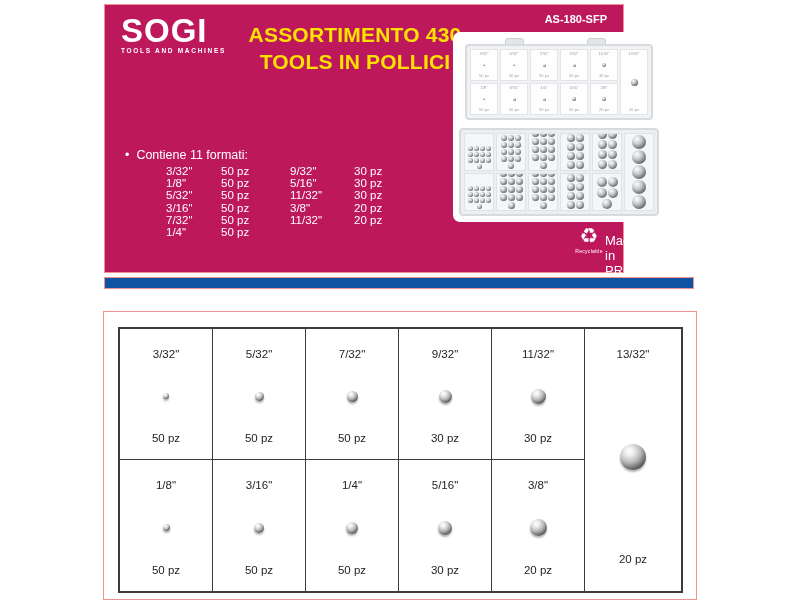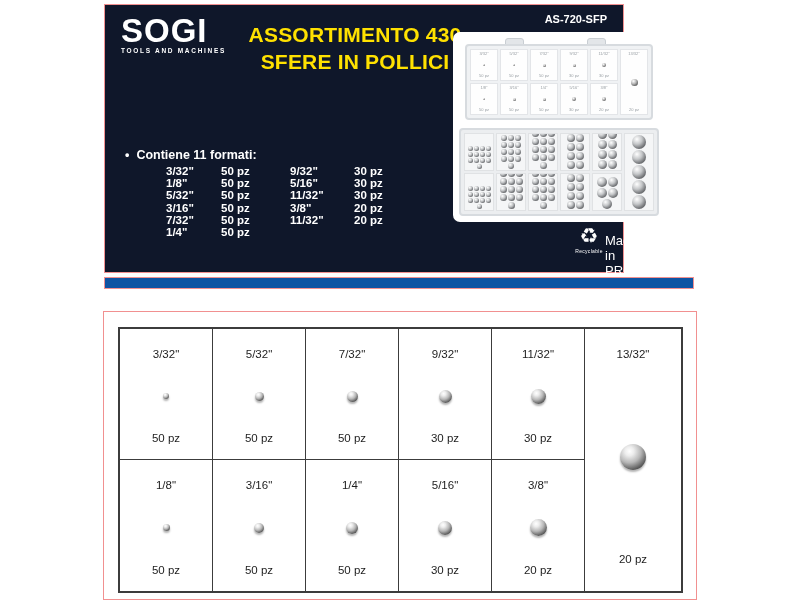--- a/index.html
+++ b/index.html
@@ -3,21 +3,21 @@
 <meta charset="utf-8">
 <style>
   html,body{margin:0;padding:0}
   body{
     width:800px;height:600px;position:relative;background:#ffffff;
     font-family:"Liberation Sans", sans-serif;overflow:hidden;
   }
   
   .banner{
     position:absolute;left:104px;top:4px;width:520px;height:269px;
-    background:#0f172a;border:1px solid #f19090;box-sizing:border-box;
+    background:#be185d;border:1px solid #f19090;box-sizing:border-box;
   }
   .logo{position:absolute;left:16px;top:10px;color:#fff}
   .logo-text{font-size:33px;font-weight:800;letter-spacing:1px;line-height:31px}
   .logo-tagline{font-size:6.5px;font-weight:bold;letter-spacing:1.7px;margin-top:1px}
   .title{
     position:absolute;left:138px;top:16px;width:224px;text-align:center;
     color:#ffe100;font-size:21px;font-weight:bold;line-height:27px;letter-spacing:.2px;
   }
   .code{position:absolute;right:16px;top:8px;color:#fff;font-size:11px;font-weight:bold}
 
@@ -43,21 +43,21 @@
     grid-template-columns:repeat(6,1fr);grid-template-rows:1fr 1fr;gap:2px;padding:3px;box-sizing:border-box;
   }
   .tray-cell{
     background:#f5f6f7;border:1px solid #e0e2e4;display:flex;flex-wrap:wrap;
     align-content:flex-end;justify-content:center;padding:1px;overflow:hidden;
   }
   .tray-cell.tall{grid-column:6;grid-row:1/span 2}
   .mini-ball{border-radius:50%;background:radial-gradient(circle at 35% 30%,#fff,#c4c6c8 38%,#77797c 68%,#3c3e40 100%);margin:0.5px}
 
   
-  .bullets{position:absolute;left:20px;top:143px;color:#fff;font-weight:bold}
+  .bullets{position:absolute;left:20px;top:143px;color:#fff;font-weight:normal}
   .bullet-line{font-size:12.5px;line-height:14px}
   .dot{margin-right:7px}
   .contents-grid{
     display:grid;grid-template-columns:55px 69px 64px 46px;
     margin:3px 0 3px 41px;font-size:11.5px;line-height:12.2px;
   }
   
   .recycle{position:absolute;left:464px;top:220px;width:40px;text-align:center;color:#fff}
   .recycle-glyph{font-size:21px;line-height:22px;display:block}
   .recycle-label{font-size:5px;display:block;margin-top:1px;letter-spacing:.3px}
@@ -98,24 +98,24 @@
 
 <div class="banner">
 
   <div class="logo">
     <div class="logo-text">SOGI</div>
     <div class="logo-tagline">TOOLS AND MACHINES</div>
   </div>
 
   <div class="title">
     <div>ASSORTIMENTO 430</div>
-    <div>SFERE IN POLLICI</div>
-  </div>
-
-  <div class="code">AS-720-SFP</div>
+    <div>TOOLS IN POLLICI</div>
+  </div>
+
+  <div class="code">AS-180-SFP</div>
 
   <div class="photo">
     <div class="latch l1"></div>
     <div class="latch l2"></div>
     <div class="lid" id="lid">
         <div class="lid-cell">
           <span>3/32"</span>
           <span class="lid-dot" style="width:2px;height:2px"></span>
           <span>50 pz</span>
         </div>

